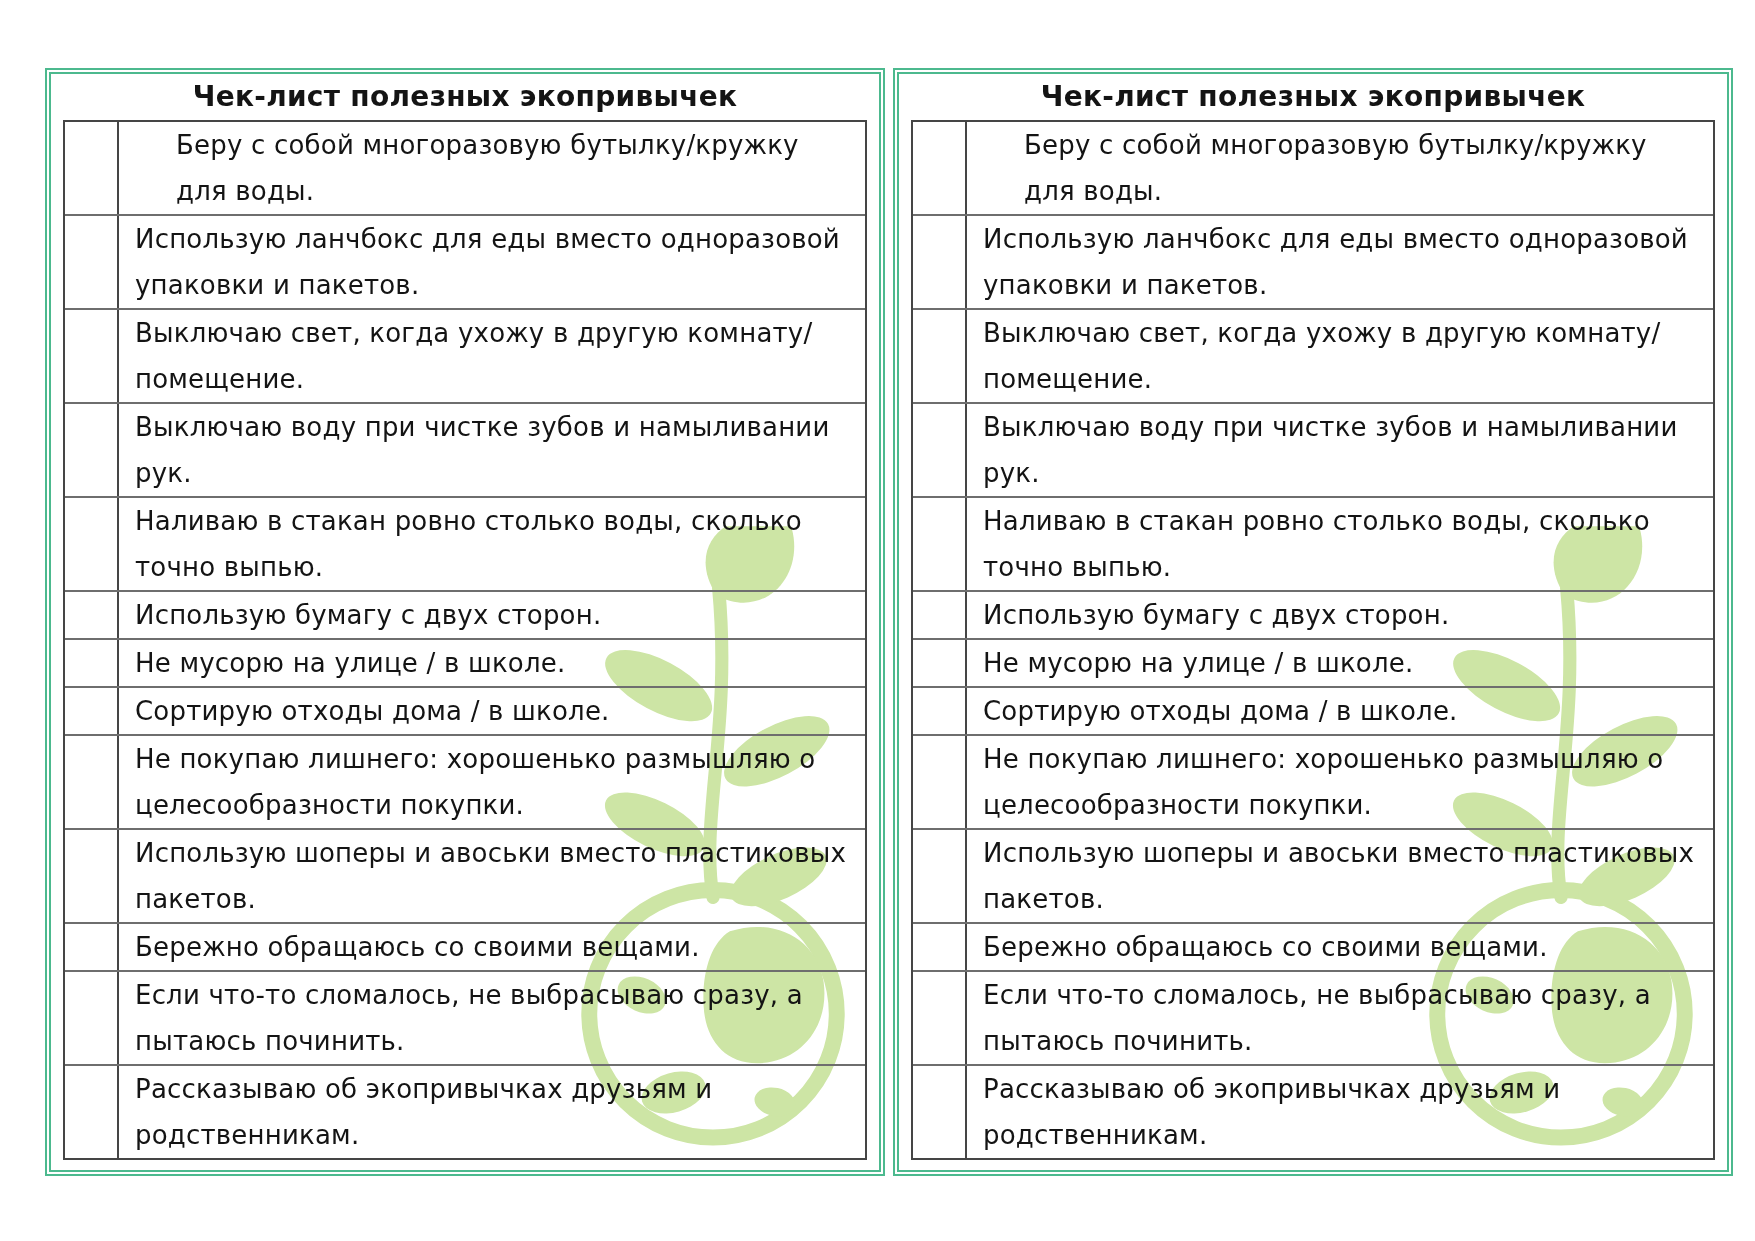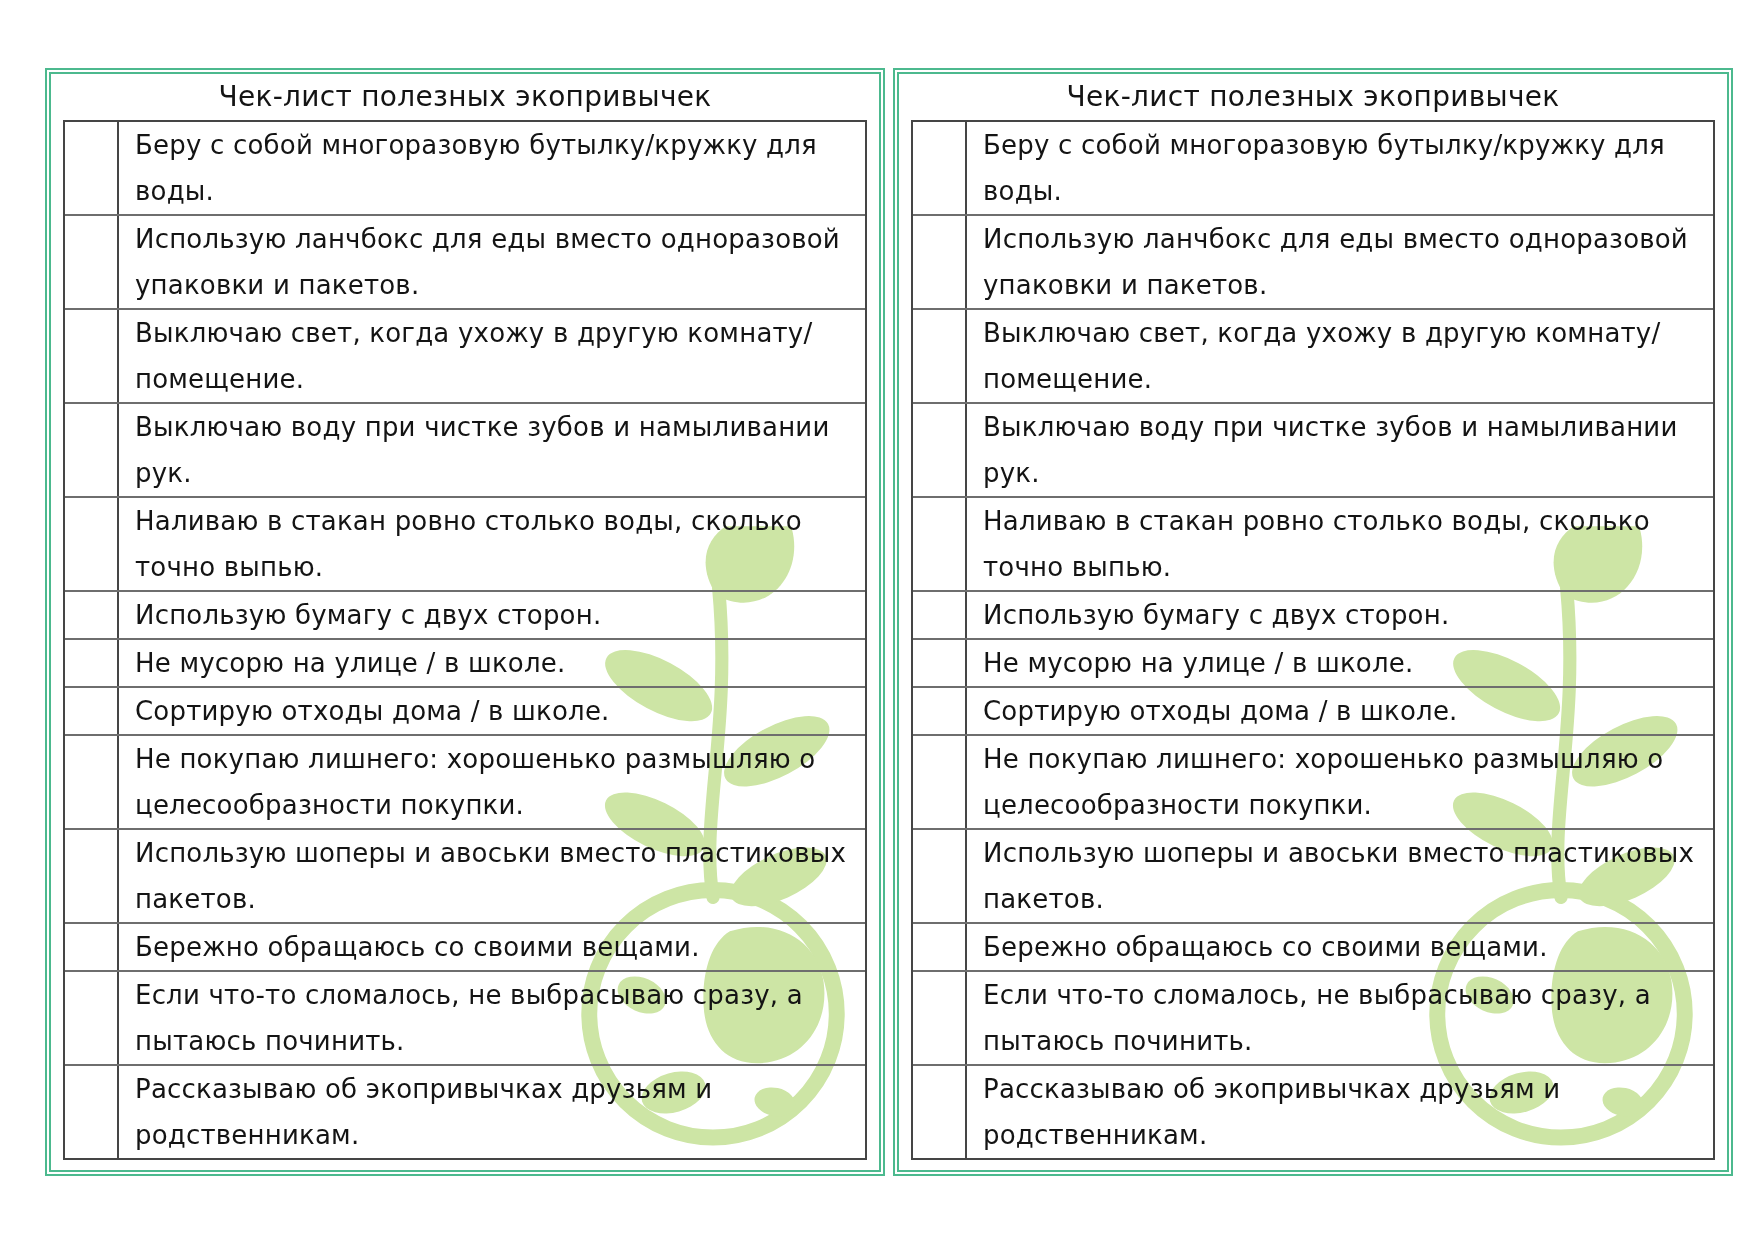--- a/index.html
+++ b/index.html
@@ -30,39 +30,39 @@
     border:6px double var(--green);
     background:#ffffff;
     overflow:hidden;
     flex:0 0 auto;
   }
   .panel-title{
     margin:7px 0 8px 0;
     text-align:center;
     font-size:28px;
     line-height:31px;
-    font-weight:normal;
+    font-weight:bold;
     letter-spacing:0.3px;
     position:relative;
     z-index:2;
   }
   .table{
     position:relative;
     z-index:2;
     margin:0 12px;
     border:2px solid var(--tborder);
     background:transparent;
     display:flex;
     flex-direction:column;
   }
   .row{
     display:flex;
     border-top:2px solid var(--rowline);
   }
-  .row:first-child{border-top:none;}
+  .row:first-child{border-top:none;gap:41px;}
   .cb{
     flex:0 0 54px;
     border-right:2px solid var(--tborder);
   }
   .tx{
     flex:1;
     font-size:26px;
     line-height:46px;
     padding:0 8px 0 16px;
     letter-spacing:0.2px;

